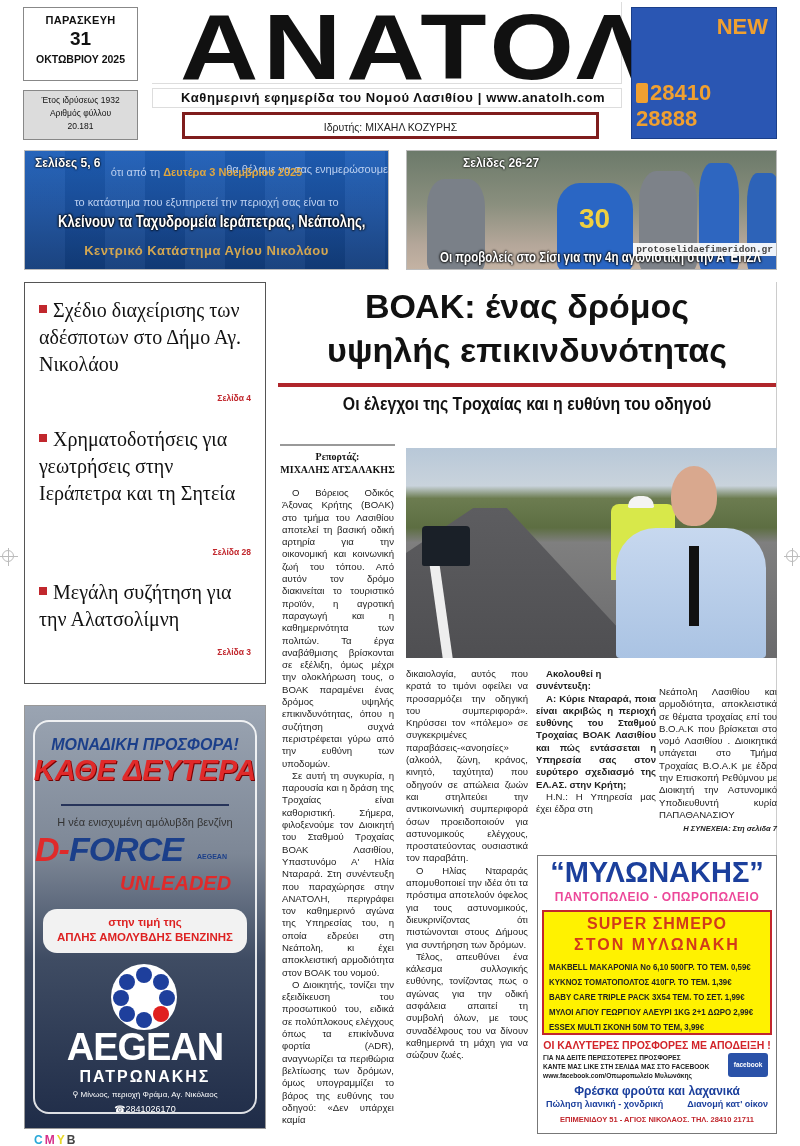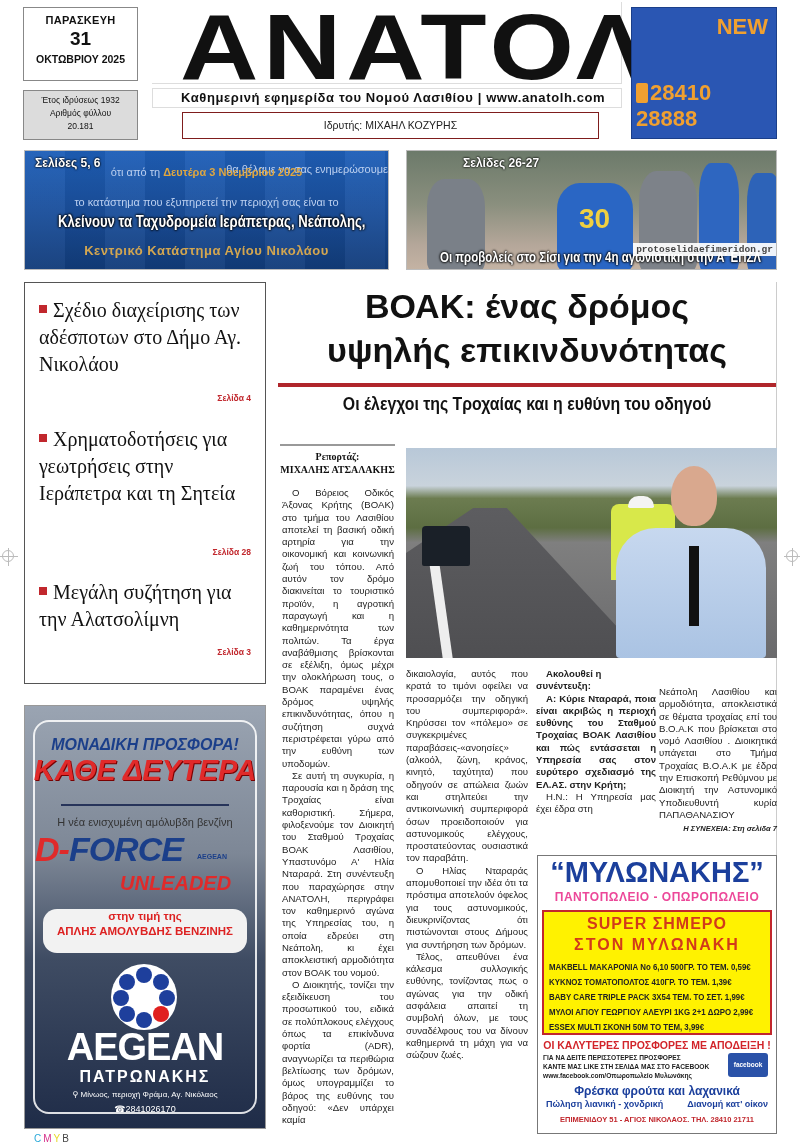--- a/index.html
+++ b/index.html
@@ -10,21 +10,21 @@
   
   .datebox { left: 23px; top: 7px; width: 115px; height: 74px; border: 1px solid #888; text-align: center; background:#fff; }
   .datebox .dow { font-size: 11px; font-weight: bold; margin-top: 6px; letter-spacing: .3px; }
   .datebox .day { font-size: 19px; font-weight: bold; margin-top: 2px; }
   .datebox .month { font-size: 10.5px; font-weight: bold; margin-top: 3px; }
   .infobox { left: 23px; top: 90px; width: 115px; height: 50px; border: 1px solid #888; background: #dcdcdc; text-align: center; font-size: 8.5px; line-height: 13px; padding-top: 3px; }
 
   .masthead { left: 152px; top: 2px; width: 470px; height: 82px; border-right: 1px solid #ddd; border-bottom: 1px solid #ddd; }
   .logo { position:absolute; left: 28px; top: 4px; font-family: "Liberation Sans", sans-serif; font-weight: 900; font-size: 92px; letter-spacing: 4px; line-height: 82px; color: #111; transform: scaleX(1.18); transform-origin: left top; }
   .tagline { left: 152px; top: 88px; width: 470px; height: 20px; border: 1px solid #ddd; font-size: 13px; font-weight: bold; padding-left: 28px; line-height: 18px; letter-spacing: .6px; }
-  .founder { left: 182px; top: 112px; width: 417px; height: 27px; border: 1px solid #7f1d1d; font-size: 10.5px; text-align: center; line-height: 25px; color:#222; }
+  .founder { left: 182px; top: 112px; width: 417px; height: 27px; border: 3px solid #7f1d1d; font-size: 10.5px; text-align: center; line-height: 25px; color:#222; }
 
   .boxcafe { left: 631px; top: 7px; width: 146px; height: 132px; background: #2a56b3; border: 1px solid #1b3f8a; overflow: hidden; }
   .boxcafe .new { position:absolute; right: 8px; top: 6px; color: #f0a030; font-weight: 900; font-size: 22px; }
   .boxcafe .name { position:absolute; left: 6px; top: 32px; color: #fff; font-weight: 900; font-size: 27px; letter-spacing: 0; }
   .boxcafe .name .o { display:inline-block; width: 20px; height: 22px; background:#f0a030; vertical-align: -2px; margin: 0 2px; position: relative; }
   .boxcafe .name .o::after { content:""; position:absolute; left:5px; bottom:-9px; border-left:4px solid transparent; border-right:4px solid transparent; border-top:10px solid #f0a030; }
   .boxcafe .phone { position:absolute; left: 4px; bottom: 6px; color: #f0a030; font-weight: 900; font-size: 22px; }
   .boxcafe .phone .ph { display:inline-block; width: 12px; height: 20px; background:#f0a030; border-radius: 2px; vertical-align: -3px; margin-right: 2px; }
 
   
@@ -54,28 +54,28 @@
   .ad-aegean { left: 24px; top: 705px; width: 242px; height: 424px; background: linear-gradient(180deg,#9aa4b2 0%,#7d8796 35%,#3f4c63 60%,#1f2c48 100%); border:1px solid #999; overflow:hidden; }
   .ad-frame { position:absolute; left: 8px; top: 14px; right: 8px; bottom: 14px; border: 2px solid rgba(255,255,255,0.85); border-radius: 16px; }
   .ad-aegean .t1 { position:absolute; left: 0; right:0; top: 30px; text-align: center; color: #1b3f8a; font-weight: bold; font-style: italic; font-size: 16px; }
   .ad-aegean .t2 { position:absolute; left: 0; right:0; top: 48px; text-align: center; color: #e02a2a; font-weight: 900; font-style: italic; font-size: 29px; letter-spacing: 0; text-shadow: 1px 1px 0 #7a0000; }
   .ad-aegean .hr { position:absolute; left: 36px; right: 36px; top: 98px; height: 2px; background:#27345a; }
   .ad-aegean .t3 { position:absolute; left: 0; right:0; top: 110px; text-align: center; color: #333; font-size: 11px; }
   .ad-aegean .t4 { position:absolute; left: 10px; top: 124px; color: #e02a2a; font-weight: 900; font-style: italic; font-size: 34px; letter-spacing: -1px; }
   .ad-aegean .t4 span { color:#1b3f8a; }
   .ad-aegean .t4b { position:absolute; left: 172px; top: 147px; color:#1b3f8a; font-size: 7px; font-weight: bold; }
   .ad-aegean .t5 { position:absolute; left: 95px; top: 166px; color: #e02a2a; font-weight: 900; font-style: italic; font-size: 20px; }
-  .ad-aegean .pill { position:absolute; left: 18px; right: 18px; top: 203px; height: 44px; background: #f2f2f2; border-radius: 14px; text-align:center; color:#d22; font-weight:bold; font-size: 11.5px; line-height: 15px; }
+  .ad-aegean .pill { position:absolute; left: 18px; right: 18px; top: 203px; height: 44px; background: #f2f2f2; border-radius: 14px; text-align:center; color:#d22; font-weight:bold; font-size: 11.5px; line-height: 15px; padding-top: 6px; }
   .ad-aegean .logo-circle { position:absolute; left: 86px; top: 258px; width: 66px; height: 66px; border-radius: 50%; background:#fff; }
   .ad-aegean .petal { position:absolute; width: 16px; height: 16px; border-radius: 50%; background: #1e3f9c; }
   .ad-aegean .brand { position:absolute; left: 0; right:0; top: 320px; text-align:center; color:#fff; font-weight: 900; font-size: 38px; letter-spacing: -1px; }
   .ad-aegean .owner { position:absolute; left:0; right:0; top: 362px; text-align:center; color:#fff; font-weight: bold; font-size: 16px; letter-spacing: 2px; }
   .ad-aegean .addr { position:absolute; left:0; right:0; top: 384px; text-align:center; color:#fff; font-size: 8px; }
   .ad-aegean .tel { position:absolute; left:0; right:0; top: 398px; text-align:center; color:#fff; font-size: 9px; }
-  .cmyb { left: 34px; top: 1133px; font-size: 10px; font-weight: normal; letter-spacing: 2px; }
+  .cmyb { left: 34px; top: 1133px; font-size: 12px; font-weight: bold; letter-spacing: 2px; }
 
   
   .headline { left: 278px; top: 282px; width: 498px; height: 103px; text-align:center; font-weight: bold; font-size: 34px; line-height: 44px; padding-top: 2px; }
   .redrule { left: 278px; top: 383px; width: 498px; height: 4px; background: #b0262b; }
   .subhead { left: 278px; top: 394px; width: 498px; text-align:center; font-weight: bold; font-size: 18px; transform: scaleX(0.88); transform-origin: center top; }
   .story-frame { left: 277px; top: 282px; width: 500px; height: 810px; border-right: 1px solid #ccc; }
   .byline { left: 280px; top: 444px; width: 115px; border-top: 2px solid #999; text-align:center; font-family: "Liberation Serif", serif; font-size: 10px; font-weight: bold; line-height: 13px; padding-top: 4px; }
   .col { position:absolute; font-size: 9.6px; line-height: 12.3px; color:#222; text-align: justify; }
   .col p { text-indent: 10px; }
   .col1 { left: 282px; top: 487px; width: 112px; }

